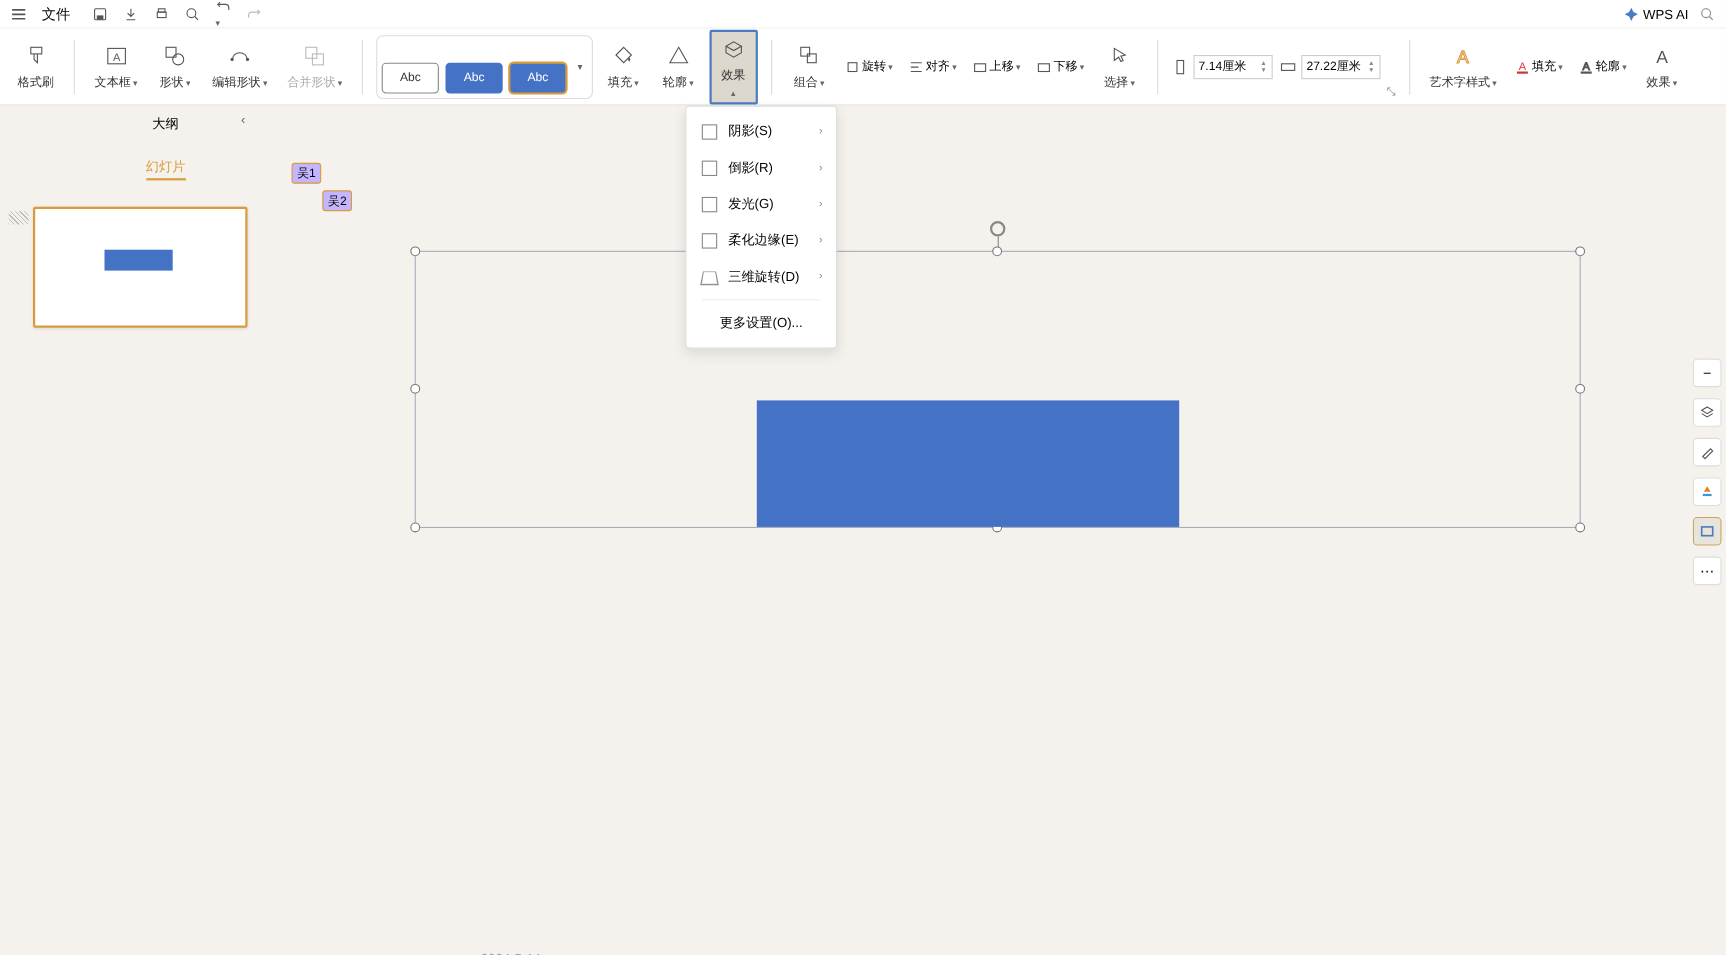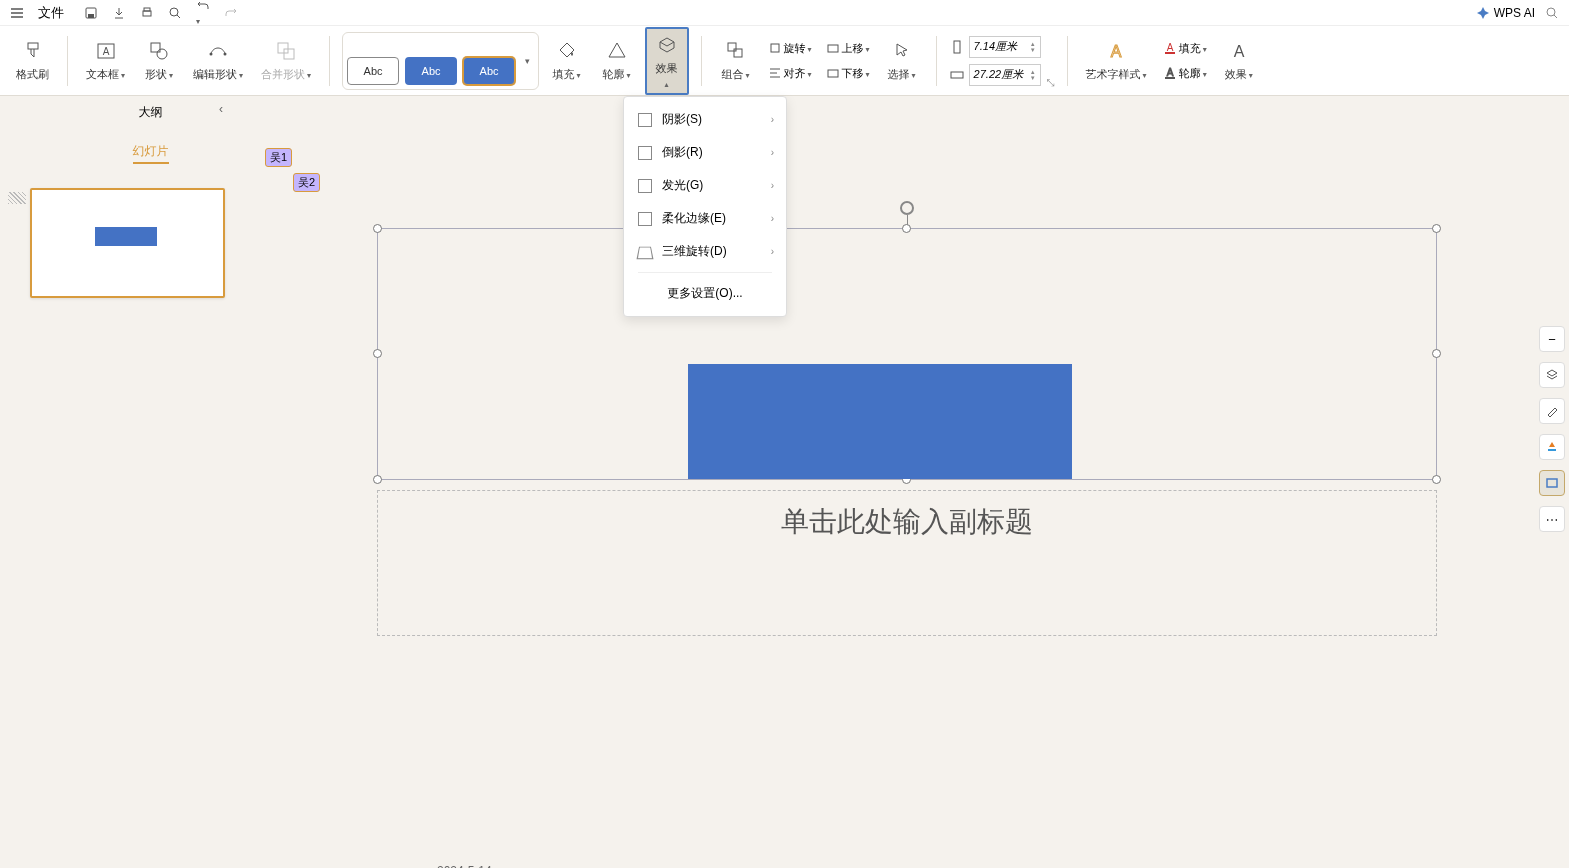--- a/index.html
+++ b/index.html
@@ -18,25 +18,25 @@
 .rbtn.disabled { color: #aaa; }
 .rbtn-icon { width: 24px; height: 24px; display: flex; align-items: center; justify-content: center; }
 .rsep { width: 1px; height: 50px; background: #e0dcd4; margin: 0 6px; }
 .abc-group { display: flex; gap: 6px; align-items: center; padding: 4px; border: 1px solid #e0dcd4; border-radius: 6px; }
 .abc { width: 52px; height: 28px; border-radius: 4px; display: flex; align-items: center; justify-content: center; font-size: 11px; margin-top: 20px; }
 .abc1 { border: 1px solid #888; color: #333; }
 .abc2 { background: #4472c4; color: #fff; }
 .abc3 { background: #4472c4; color: #fff; border: 1px solid #d89b3d; box-shadow: 0 0 0 1px #d89b3d; }
 .effect-btn { border: 2px solid #4a7cc4; background: #dcd8ce; border-radius: 2px; }
 .rbtn-small { display: flex; align-items: center; gap: 2px; font-size: 11px; cursor: pointer; padding: 2px 4px; }
-.rstack { display: flex; flex-direction: column; gap: 6px; }
-.dim-input { width: 72px; height: 22px; border: 1px solid #ccc; font-size: 11px; padding: 0 4px; display: flex; align-items: center; justify-content: space-between; background: #fff; font-style: italic; }
+.rstack { display: flex; gap: 6px; }
+.dim-input { width: 72px; height: 22px; border: 1px solid #ccc; font-size: 11px; padding: 0 4px; display: flex; align-items: center; justify-content: space-between; background: #fff; }
 .spinner { display: flex; flex-direction: column; font-size: 6px; color: #888; }
 
-.effects-menu { position: absolute; left: 623px; top: 96px; width: 164px; background: #fff; border: 1px solid #ddd; border-radius: 4px; box-shadow: 0 4px 12px rgba(0,0,0,0.1); padding: 6px 0; z-index: 100; }
+.effects-menu { position: absolute; left: 623px; top: 96px; width: 138px; background: #fff; border: 1px solid #ddd; border-radius: 4px; box-shadow: 0 4px 12px rgba(0,0,0,0.1); padding: 6px 0; z-index: 100; }
 .menu-item { display: flex; align-items: center; gap: 10px; padding: 8px 14px; cursor: pointer; font-size: 12px; position: relative; }
 .menu-item .mi-icon { width: 14px; height: 14px; border: 1px solid #888; }
 .menu-item .chev { position: absolute; right: 12px; font-size: 10px; color: #888; }
 .menu-sep { height: 1px; background: #eee; margin: 4px 14px; }
 .menu-more { text-align: center; padding: 8px; font-size: 12px; cursor: pointer; }
 
 .left-panel { position: absolute; left: 0; top: 96px; width: 235px; bottom: 0; background: #f5f2ed; }
 .left-tabs { display: flex; align-items: center; gap: 18px; padding: 6px 10px 6px 76px; position: relative; flex-direction: column; }
 .left-tab { font-size: 12px; cursor: pointer; padding: 2px 0; }
 .left-tab.active { color: #d89b3d; border-bottom: 2px solid #d89b3d; }
@@ -374,23 +374,20 @@
       <div class="sel-handle sh-tl"></div>
       <div class="sel-handle sh-tm"></div>
       <div class="sel-handle sh-tr"></div>
       <div class="sel-handle sh-ml"></div>
       <div class="sel-handle sh-mr"></div>
       <div class="sel-handle sh-bl"></div>
       <div class="sel-handle sh-bm"></div>
       <div class="sel-handle sh-br"></div>
       <div class="blue-rect"></div>
     </div>
-    <div class="subtitle-box">
-      <span class="subtitle-text">单击此处输入副标题</span>
-    </div>
     <div class="date-text">2024-5-14</div>
   </div>
 
   <div class="right-panel">
     <div class="rp-btn">−</div>
     <div class="rp-btn">
         <svg width="14" height="14">
           <path d="M7 2l5 3-5 3-5-3z M2 8l5 3 5-3" fill="none" stroke="#555"></path>
         </svg>
       </div>

